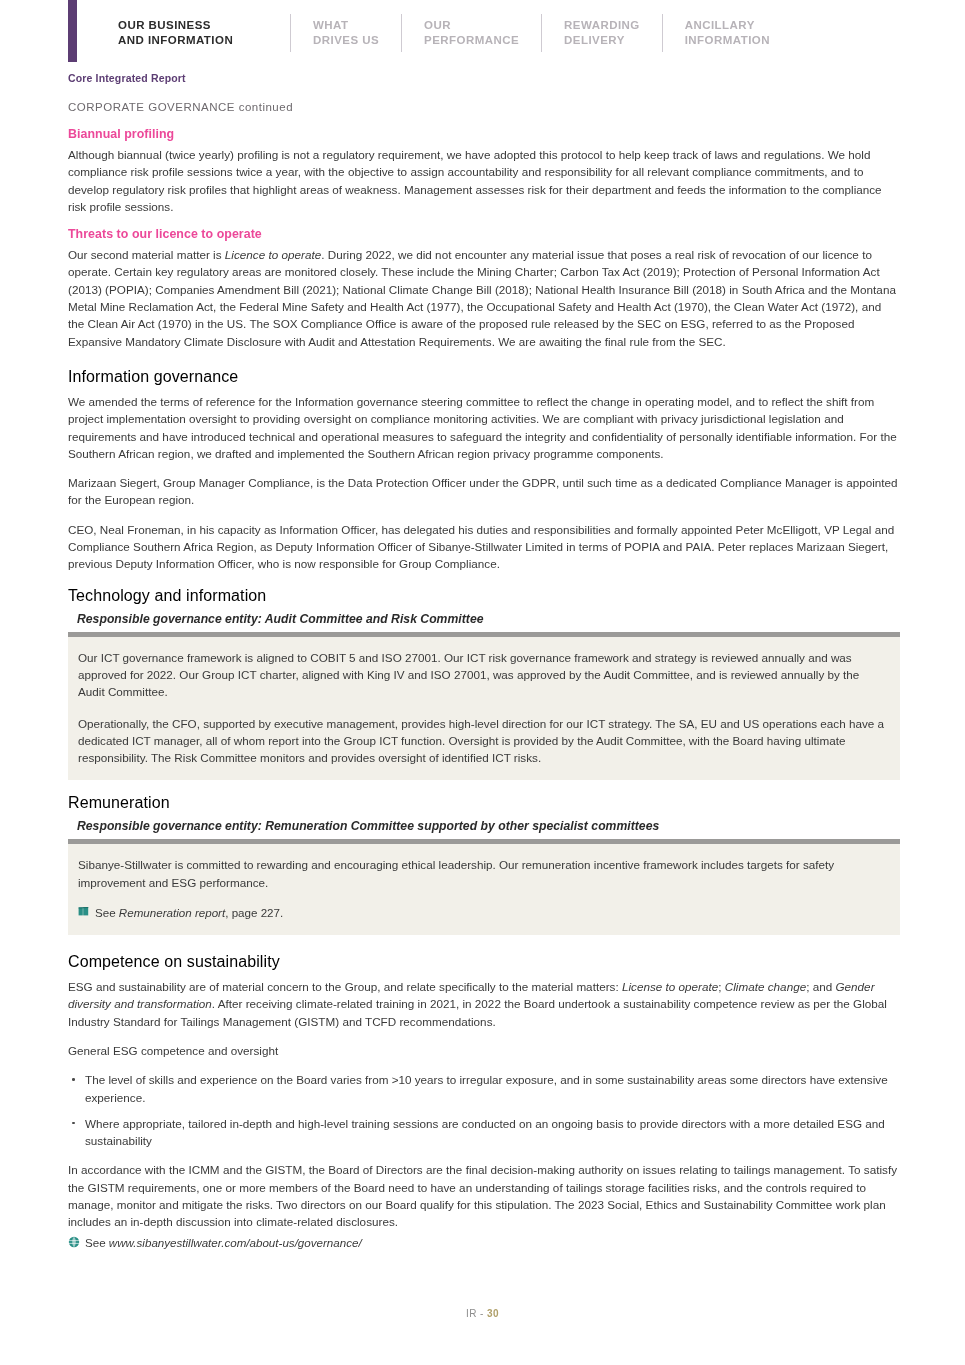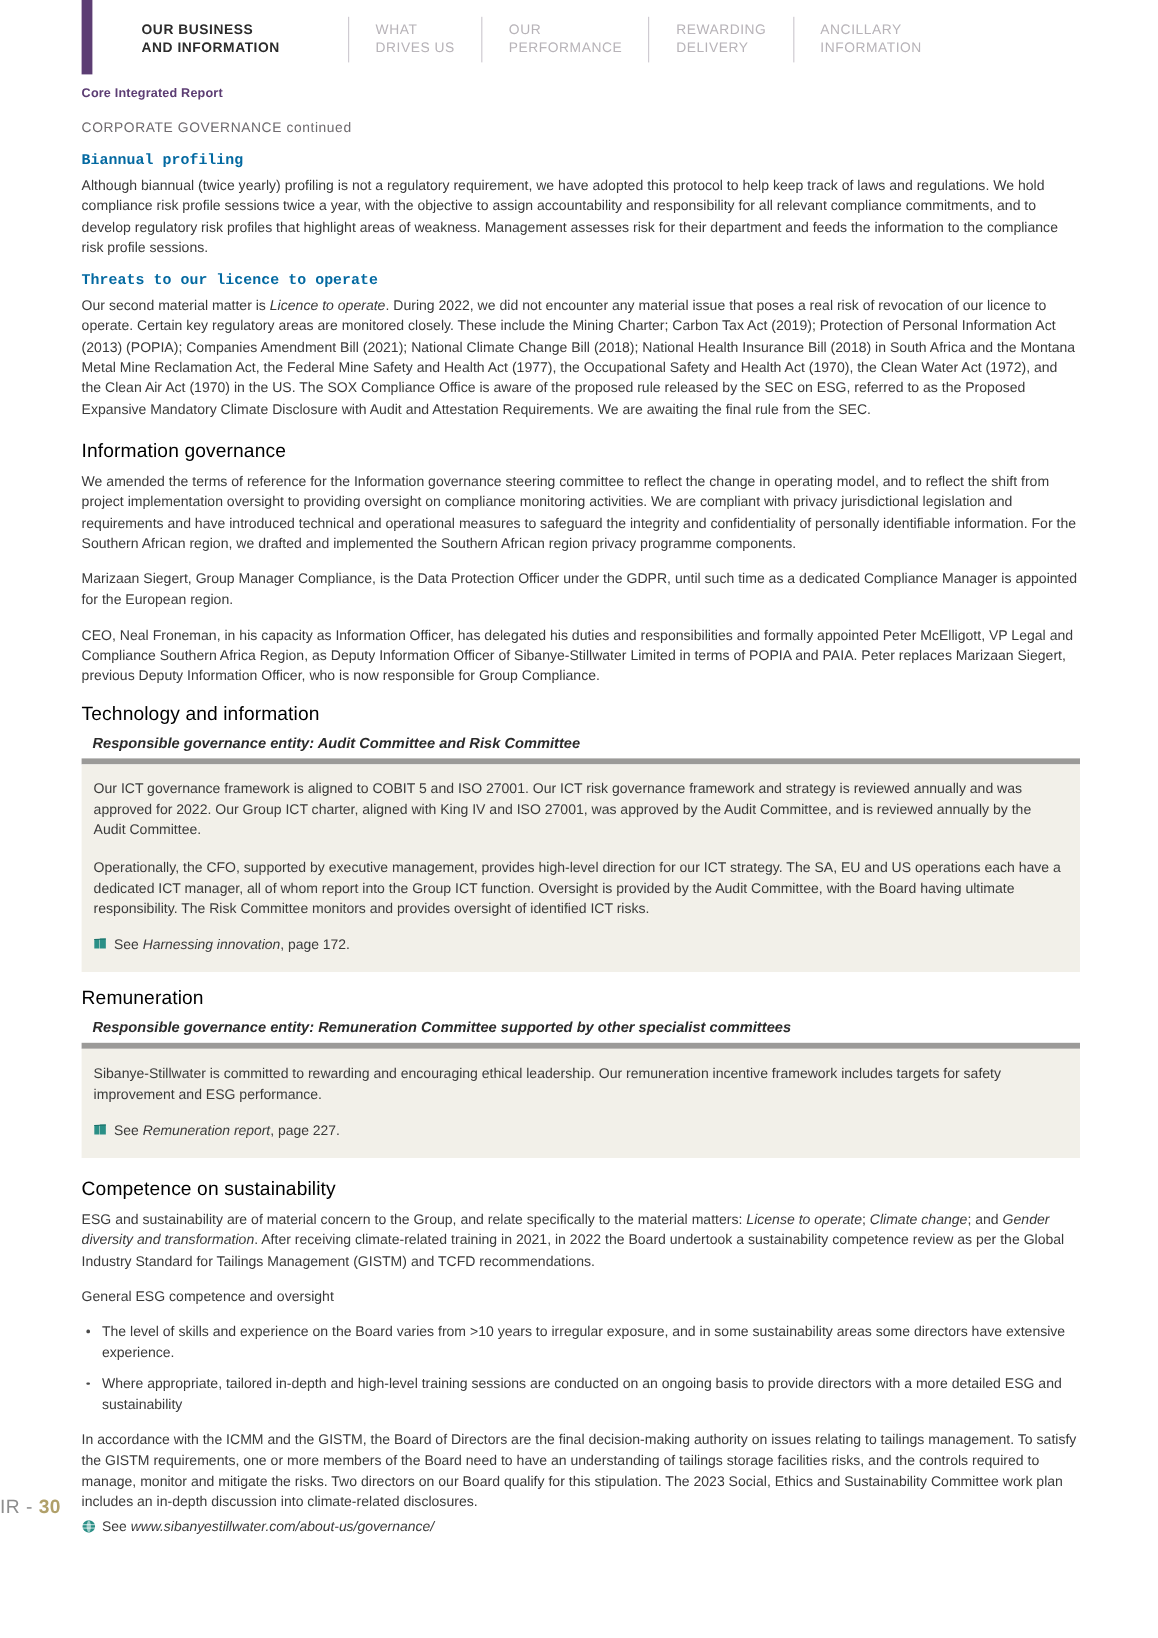--- a/index.html
+++ b/index.html
@@ -50,20 +50,21 @@
     letter-spacing: 0.45px;
     line-height: 15.5px;
     color: #b7b3b8;
     text-transform: none;
     display: flex;
     flex-direction: column;
     justify-content: center;
     white-space: pre-line;
     padding-right: 22px;
     padding-left: 22px;
+    font-weight: bold;
   }
   .nav-item:first-child {
     padding-left: 0;
     width: 150px;
   }
   .nav-item.active {
     color: #2b2b2b;
     font-weight: bold;
   }
   .nav-sep {
@@ -92,24 +93,23 @@
   
   .content {
     padding-left: 68px;
     padding-right: 65px;
     margin-top: 14px;
   }
 
   h3.sub-head {
     font-size: 12.4px;
     font-weight: bold;
-    color: #0369a1;
+    color: #ec4899;
     margin: 0 0 5px 0;
     letter-spacing: 0.05px;
-    font-family: Liberation Mono, monospace;
   }
 
   p.body {
     font-size: 11.7px;
     line-height: 17.3px;
     margin: 0 0 12px 0;
     color: #3a3a3a;
     letter-spacing: 0.01px;
   }
   p.body.tight { margin-bottom: 0; }
@@ -202,23 +202,23 @@
     margin-top: 4px;
   }
   .weblink .ic { flex: 0 0 auto; margin-right: 5px; margin-top: 1px; line-height: 0;}
   .weblink em { font-style: italic; }
 
   
   .footer {
     position: absolute;
     left: 0;
     right: 0;
-    top: 1248px;
-    text-align: left;
-    font-size: 16px;
+    top: 1308px;
+    text-align: center;
+    font-size: 10px;
     letter-spacing: 0.4px;
   }
   .footer .ir { color: #8d8d8d; }
   .footer .num { color: #b0a06a; font-weight: bold; }
 
   i { }
 </style>
 </head>
 <body>
 
@@ -270,30 +270,20 @@
     <p class="body">Marizaan Siegert, Group Manager Compliance, is the Data Protection Officer under the GDPR, until such time as a dedicated Compliance Manager is appointed for the European region.</p>
     <p class="body">CEO, Neal Froneman, in his capacity as Information Officer, has delegated his duties and responsibilities and formally appointed Peter McElligott, VP Legal and Compliance Southern Africa Region, as Deputy Information Officer of Sibanye-Stillwater Limited in terms of POPIA and PAIA. Peter replaces Marizaan Siegert, previous Deputy Information Officer, who is now responsible for Group Compliance.</p>
 
     <h2 class="gold t2">Technology and information</h2>
     <div class="gov-block">
       <div class="gov-entity">Responsible governance entity: Audit Committee and Risk Committee</div>
       <div class="gov-rule"></div>
       <div class="gov-box">
         <p>Our ICT governance framework is aligned to COBIT 5 and ISO 27001. Our ICT risk governance framework and strategy is reviewed annually and was approved for 2022. Our Group ICT charter, aligned with King IV and ISO 27001, was approved by the Audit Committee, and is reviewed annually by the Audit Committee.</p>
         <p>Operationally, the CFO, supported by executive management, provides high-level direction for our ICT strategy. The SA, EU and US operations each have a dedicated ICT manager, all of whom report into the Group ICT function. Oversight is provided by the Audit Committee, with the Board having ultimate responsibility. The Risk Committee monitors and provides oversight of identified ICT risks.</p>
-        <div class="xref">
-          <span class="ic">
-            <svg width="11" height="11" viewBox="0 0 11 11">
-                <path d="M0.6 1.4 L4.8 1.4 L4.8 9.4 L0.6 9.4 Z" fill="#2a8f86"></path>
-                <path d="M5.2 1.0 L10.2 1.0 L10.2 9.4 L5.2 9.4 Z" fill="#2a8f86"></path>
-                <path d="M0.6 1.4 L10.2 1.0 L10.2 2.0 L0.6 2.4 Z" fill="#1d6f68"></path>
-              </svg>
-          </span>
-          <span><span>See </span><em>Harnessing innovation</em><span>, page 172.</span></span>
-        </div>
       </div>
     </div>
 
     <h2 class="gold t2">Remuneration</h2>
     <div class="gov-block">
       <div class="gov-entity">Responsible governance entity: Remuneration Committee supported by other specialist committees</div>
       <div class="gov-rule"></div>
       <div class="gov-box">
         <p>Sibanye-Stillwater is committed to rewarding and encouraging ethical leadership. Our remuneration incentive framework includes targets for safety improvement and ESG performance.</p>
         <div class="xref">

